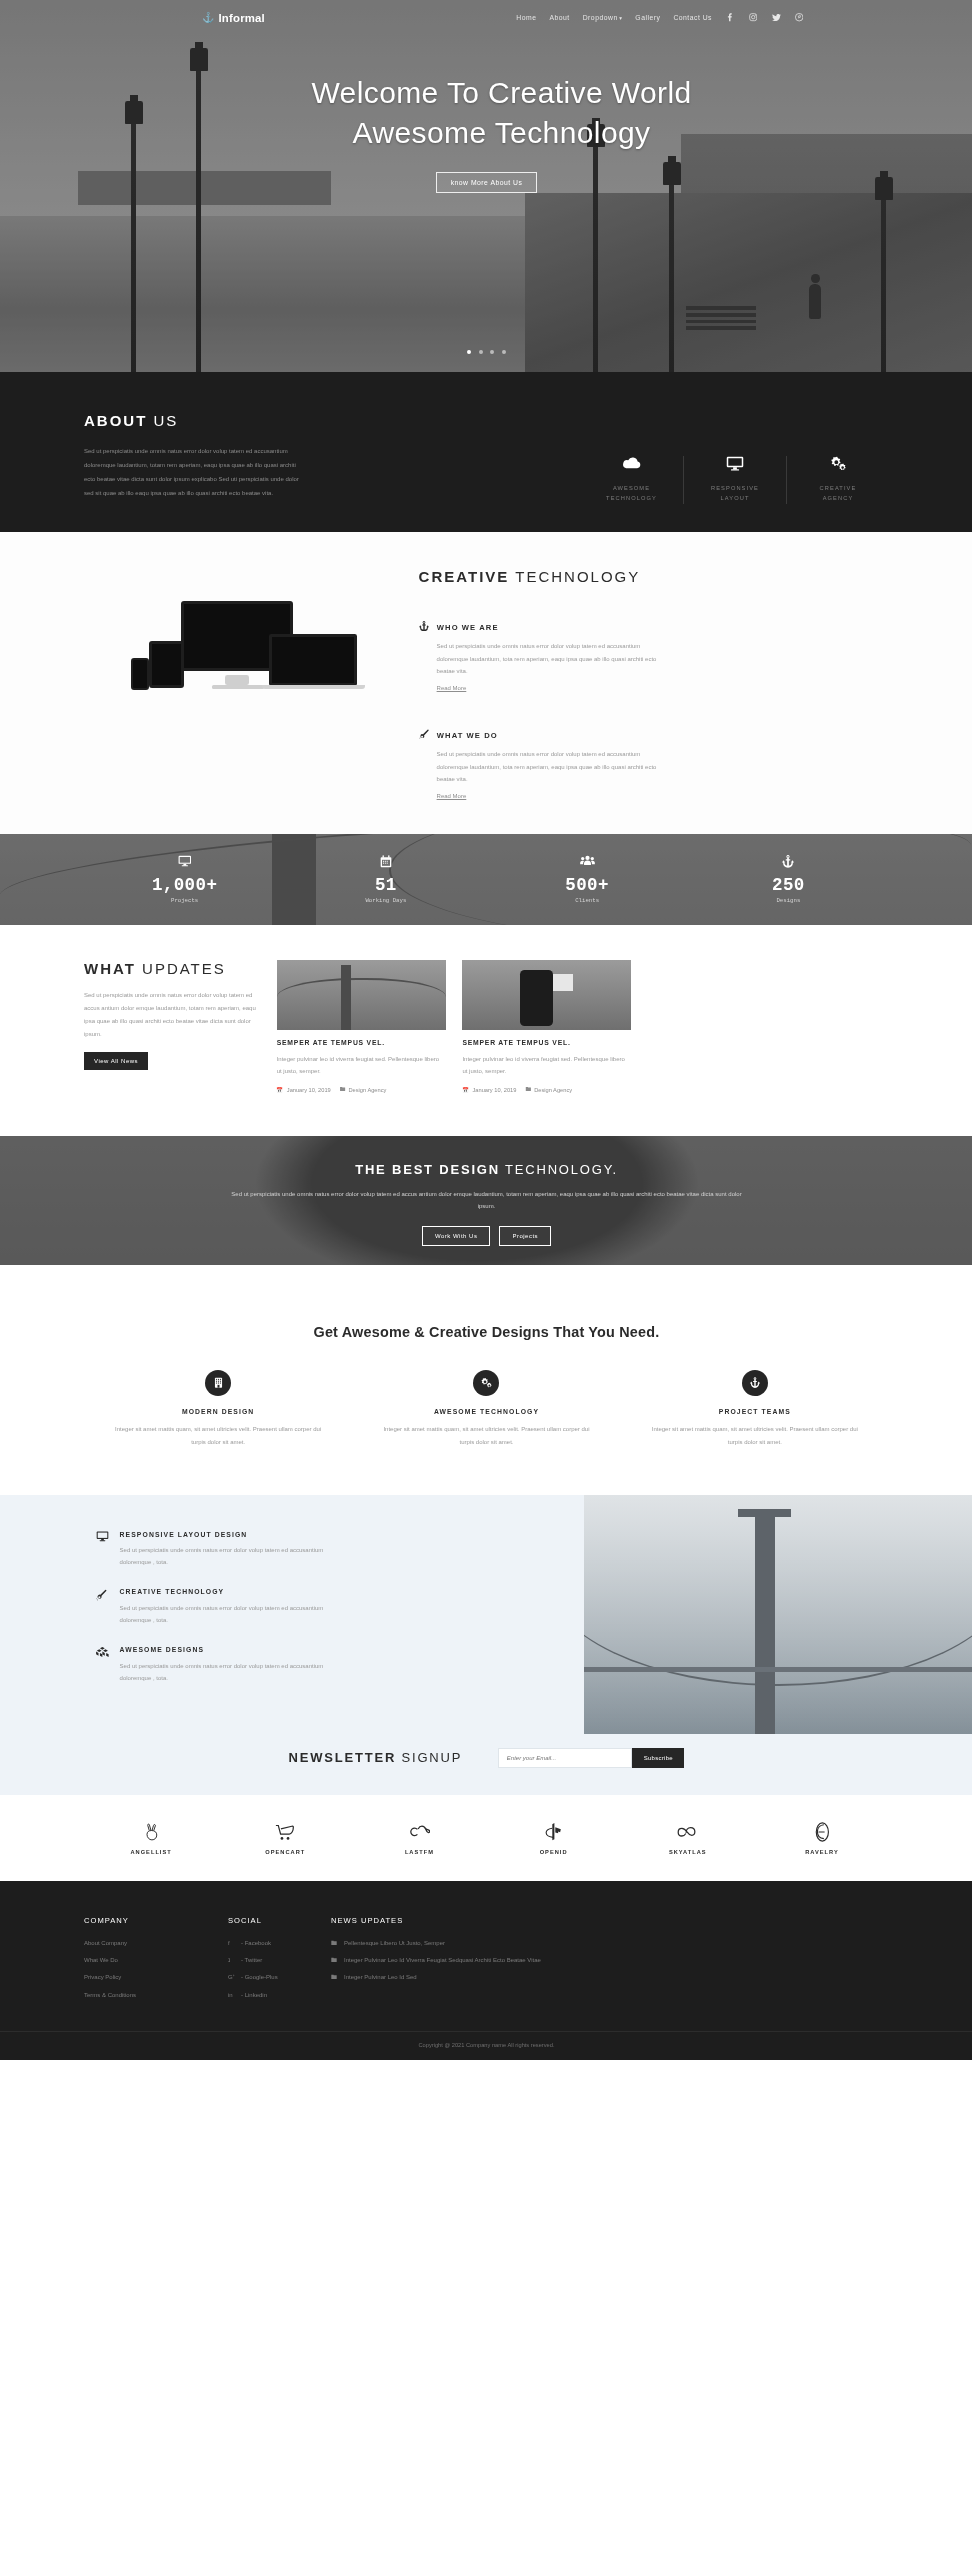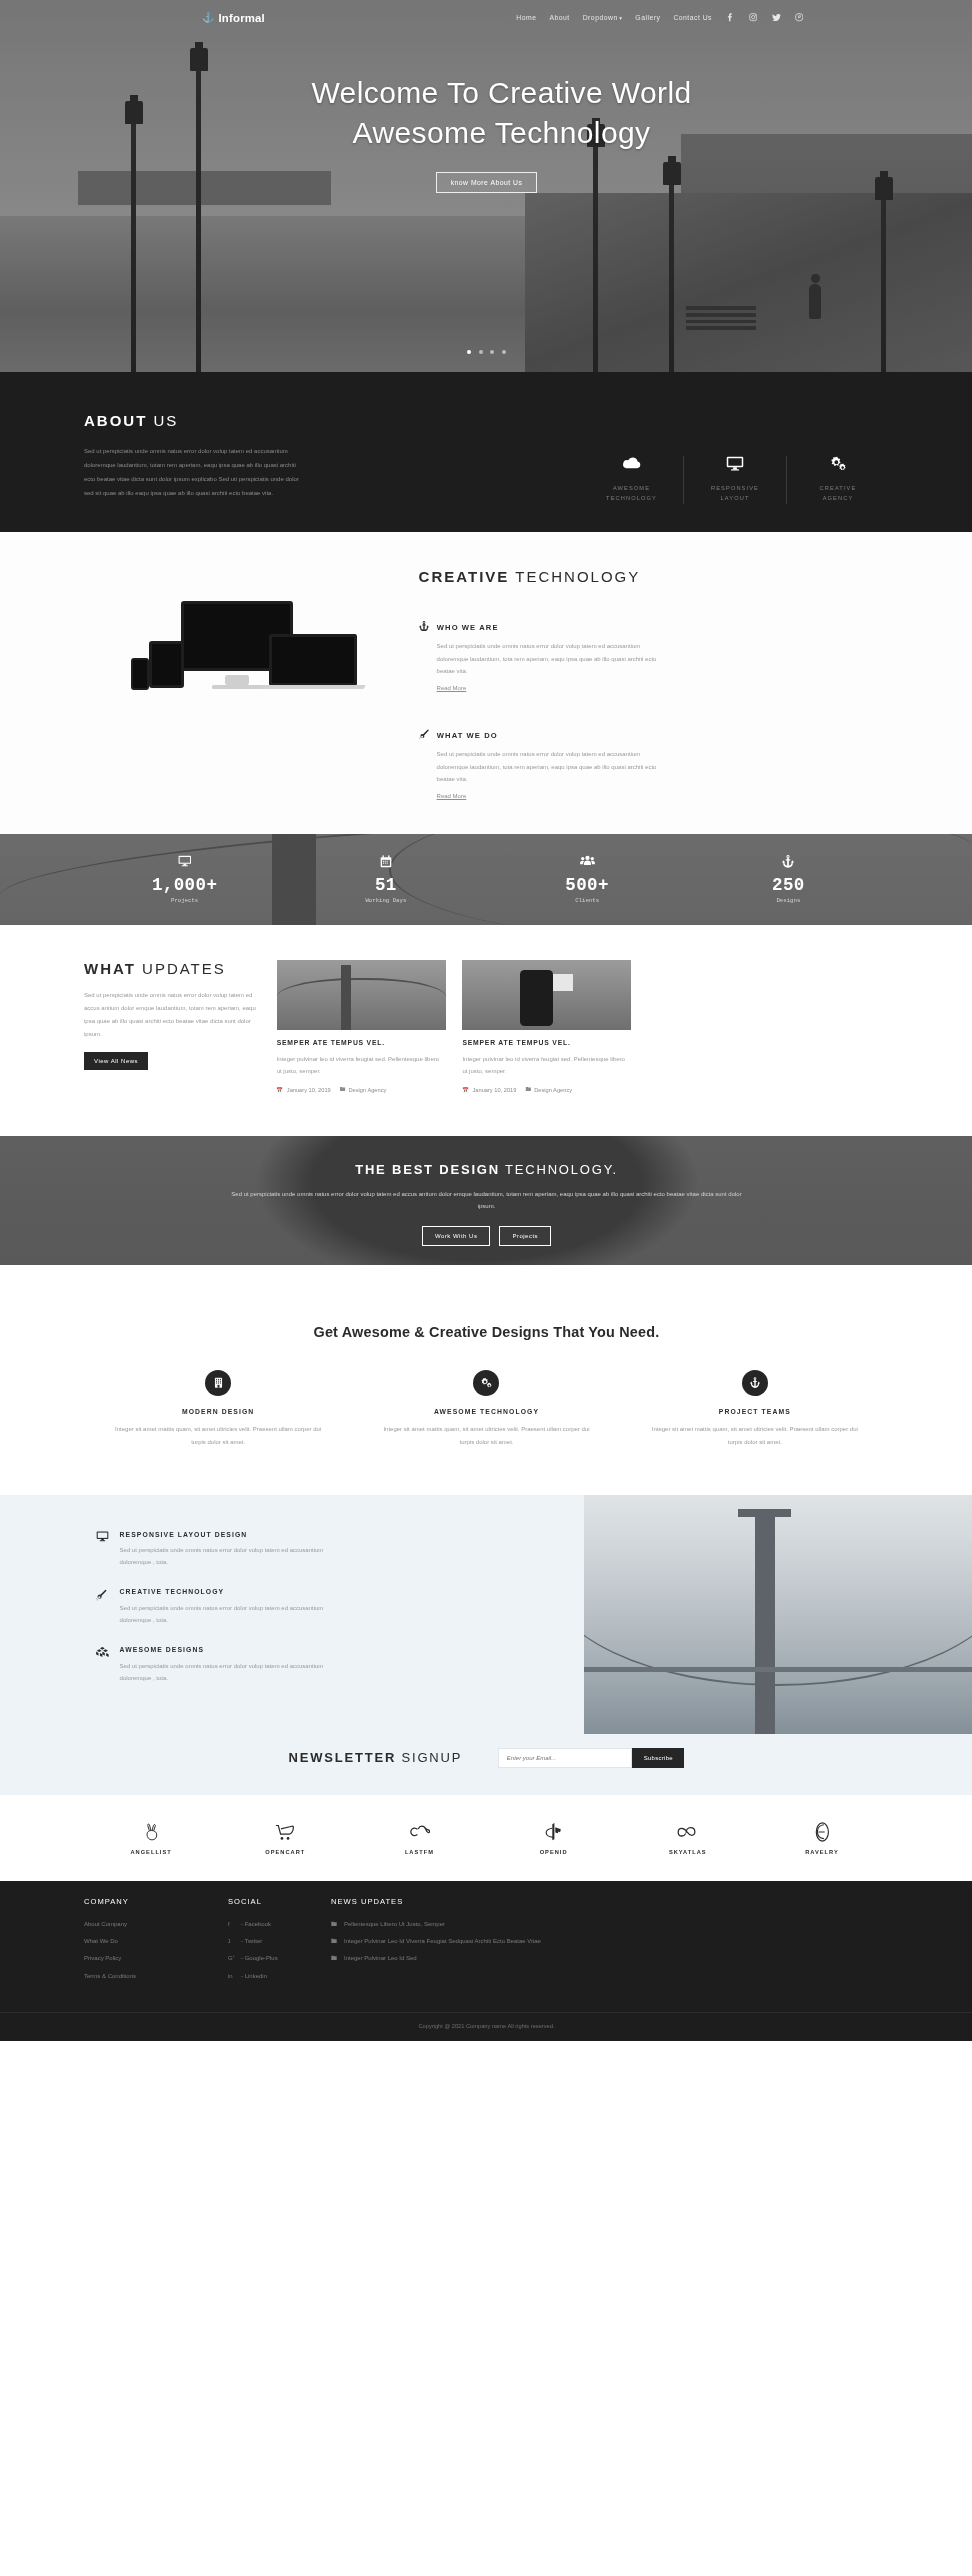--- a/index.html
+++ b/index.html
@@ -200,21 +200,21 @@
 
   
   .brands { background:#fff; padding:26px 0 26px; }
   .brands .wrap { display:flex; }
   .brand-item { flex:1; text-align:center; }
   .brand-item .glyph { font-size:16px; color:#2b2b2b; height:23px; display:flex;
      align-items:center; justify-content:center; }
   .brand-item .nm { margin-top:5.3px; font-size:5.7px; letter-spacing:1px; color:#2b2b2b; font-weight:600; }
 
   
-  footer { background:#1d1d1d; padding:16px 0 0; }
+  footer { background:#1d1d1d; padding:35px 0 0; }
   footer .wrap { display:flex; }
   .fcol { padding-right:15px; }
   .fcol.c1 { width:144px; } .fcol.c2 { width:103px; }
   .fcol.c3 { width:163px; } .fcol.c4 { flex:1; }
   .fcol h4 { color:#fff; font-size:7.6px; letter-spacing:1px; font-weight:400; }
   .fcol ul { list-style:none; margin-top:13.7px; }
   .fcol li { color:#7a7a7a; font-size:6px; line-height:1.5; margin-bottom:8.4px;
      display:flex; gap:4.6px; align-items:flex-start; }
   .fcol li .ic { width:8.4px; flex:none; color:#7a7a7a; }
   .copyright { margin-top:23px; border-top:0.8px solid #2c2c2c; padding:10px 0 12px;

